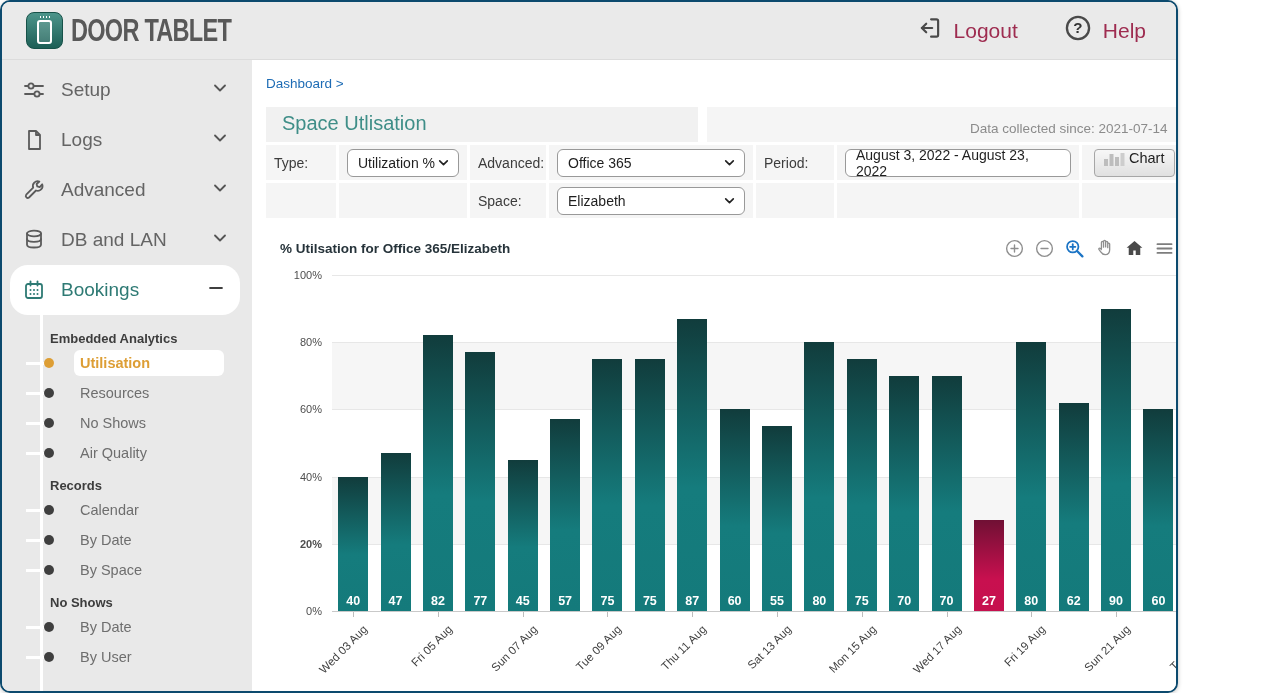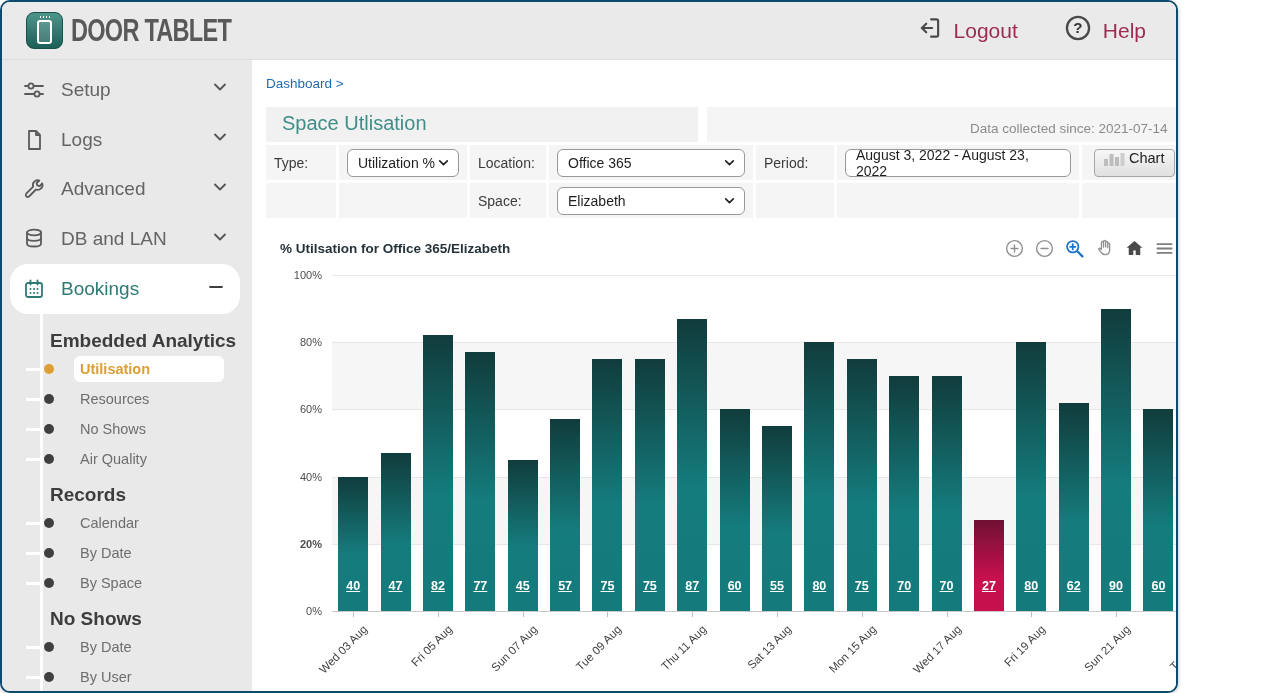--- a/index.html
+++ b/index.html
@@ -34,21 +34,21 @@
              display:flex; flex-direction:column; overflow:hidden; }
   .nav-item { height:50px; display:flex; align-items:center; gap:15px;
               padding:0 22px 0 20px; color:#646464; font-size:19px; cursor:pointer; }
   .nav-item .nav-label { flex:1; }
   .nav-item.active { background:#fff; margin:0 12px 0 8px; border-radius:18px;
                      padding:0 14px 0 12px; color:#2e7a74; }
   .nav-ico { width:24px; height:24px; flex:none; }
 
   .submenu { flex:1; position:relative; padding-top:6px; }
   .submenu::before { content:""; position:absolute; left:38px; top:0; bottom:0; width:3px; background:#fff; }
-  .sec-header { position:relative; margin:10px 2px 2px 48px; font-size:19px; font-weight:bold; color:#3d3d3d; }
+  .sec-header { position:relative; margin:10px 2px 2px 48px; font-size:13px; font-weight:bold; color:#3d3d3d; }
   .sub-item { position:relative; height:30px; display:flex; align-items:center;
               padding-left:78px; font-size:14.5px; color:#6e6e6e; cursor:pointer; }
   .sub-item::before { content:""; position:absolute; left:24px; top:50%; margin-top:-1px;
                       width:28px; height:3px; background:#fff; }
   .sub-bullet { position:absolute; left:42px; top:50%; transform:translateY(-50%);
                 width:10px; height:10px; border-radius:50%; background:#3f3f3f; }
   .sub-item.active { color:#dd9e35; font-weight:bold; }
   .sub-item.active .sub-bullet { background:#dd9e35; }
   .sub-item.active .sub-txt { background:#fff; border-radius:6px; padding:5px 0 5px 6px;
                               margin-left:-6px; width:150px; }
@@ -83,22 +83,22 @@
 
   .plot { position:relative; margin:16px 0 0 80px; width:890px; height:336px; }
   .band { position:absolute; left:0; width:890px; background:#f6f6f6; }
   .gridline { position:absolute; left:0; width:890px; height:1px; background:#e7e7e7; }
   .axisline { position:absolute; left:0; top:336px; width:890px; height:1px; background:#c9c9c9; }
   .ylab { position:absolute; left:-62px; width:52px; text-align:right;
           font-size:11px; color:#4e4e4e; }
   .bar { position:absolute; bottom:0; width:30px;
          background:linear-gradient(180deg,#113c3c 0%,#157c7d 58%,#147a7b 100%); }
   .bar.hl { background:linear-gradient(180deg,#701034 0%,#c8104f 65%,#c6104e 100%); }
-  .bar .val { position:absolute; bottom:18px; left:0; right:0; text-align:center;
-              color:#fff; font-weight:bold; font-size:12.5px;text-decoration:underline; }
+  .bar .val { position:absolute; bottom:3px; left:0; right:0; text-align:center;
+              color:#fff; font-weight:bold; font-size:12.5px; }
   .xtick { position:absolute; top:337px; width:1px; height:5px; background:#bdbdbd; }
   .xlab { position:absolute; width:88px; text-align:right; white-space:nowrap;
           font-size:11.5px; color:#3f3f3f; transform-origin:100% 0; transform:rotate(-45deg); }
 </style>
 </head>
 <body>
 
 <div class="frame">
 
   <div class="header">
@@ -281,21 +281,21 @@
       <div class="filters">
         <div class="cell">Type:</div>
         <div class="cell">
           <div class="control">
             <span>Utilization %</span>
             <svg width="13" height="13" viewBox="0 0 24 24" fill="none" stroke="#222" stroke-width="3" stroke-linecap="round" stroke-linejoin="round">
                 <polyline points="5 9 12 16 19 9"></polyline>
               </svg>
           </div>
         </div>
-        <div class="cell">Location:</div>
+        <div class="cell">Advanced:</div>
         <div class="cell">
           <div class="control">
             <span>Office 365</span>
             <svg width="13" height="13" viewBox="0 0 24 24" fill="none" stroke="#222" stroke-width="3" stroke-linecap="round" stroke-linejoin="round">
                 <polyline points="5 9 12 16 19 9"></polyline>
               </svg>
           </div>
         </div>
         <div class="cell">Period:</div>
         <div class="cell">

